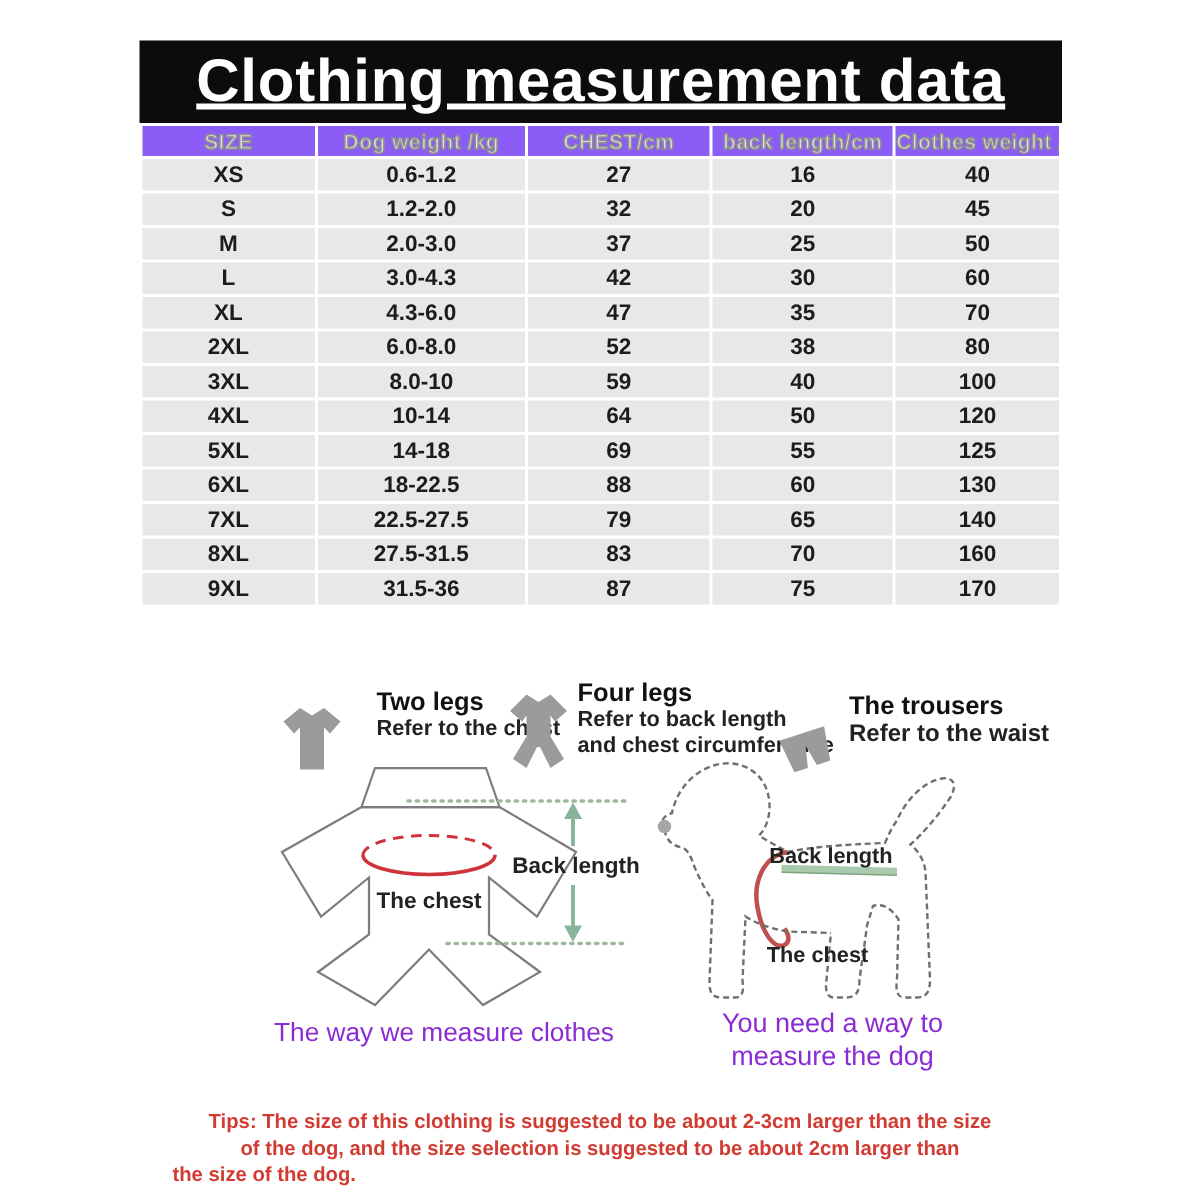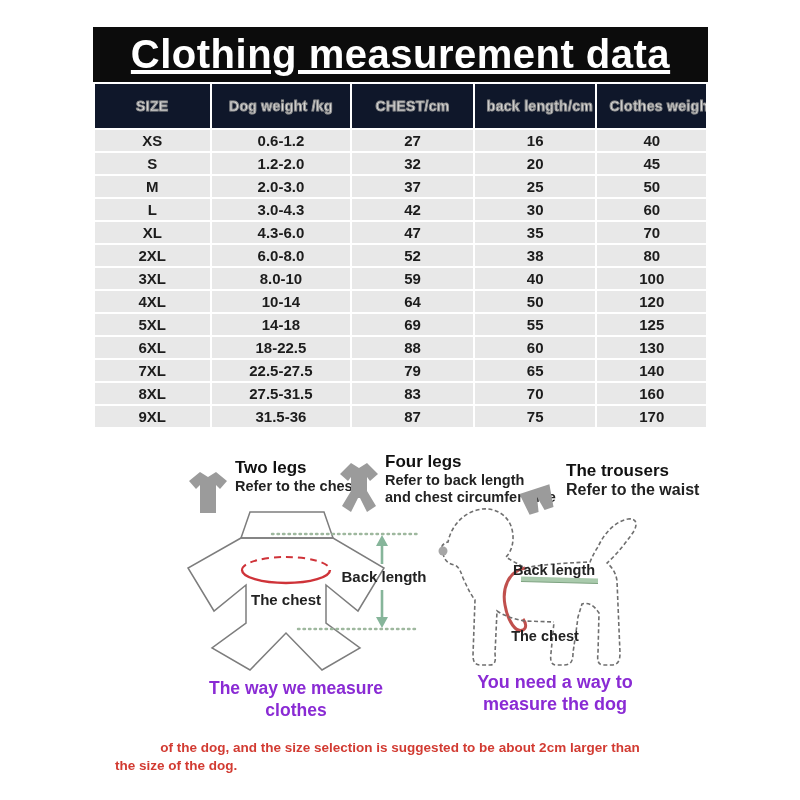--- a/index.html
+++ b/index.html
@@ -14,37 +14,37 @@
   }
   .title-band h1{
     margin:0;color:#ffffff;font-size:40px;font-weight:700;letter-spacing:.5px;white-space:nowrap;text-decoration:underline;
   }
   
   .size-table{
     position:absolute;left:93px;top:82px;width:615px;
     border-collapse:separate;border-spacing:2px;table-layout:fixed;background:#ffffff;
   }
   .size-table th{
-    background:#0f172a;height:20px;font-size:14px;font-weight:700;text-align:center;
+    background:#8b5cf6;height:20px;font-size:14px;font-weight:700;text-align:center;
     color:#e0e0e0;-webkit-text-stroke:1px #8f8f8f;
-    text-shadow:0 0 1px #909090;letter-spacing:.3px;white-space:nowrap;overflow:hidden;padding:12px;
+    text-shadow:0 0 1px #909090;letter-spacing:.3px;white-space:nowrap;overflow:hidden;padding:0;
   }
   .size-table td{
     background:#e8e8e8;height:21px;font-size:15px;font-weight:600;text-align:center;
     color:#1c1c1c;padding:0;white-space:nowrap;
   }
   
   .legend-item{position:absolute;display:flex;align-items:flex-start;}
   .legend-text .lg-title{font-size:17px;font-weight:600;color:#111;line-height:20px;}
   .legend-text .lg-sub{font-size:14.5px;font-weight:600;color:#222;line-height:17px;}
   .lg-icon{flex:0 0 auto;}
   
   .diagram{position:absolute;}
   .caption{
-    position:absolute;color:#8a2bd4;font-weight:700;text-align:center;line-height:22px;
+    position:absolute;color:#8a2bd4;font-weight:400;text-align:center;line-height:22px;
   }
   .caption.left-cap{left:178px;top:677px;width:236px;font-size:17.5px;}
   .caption.right-cap{left:460px;top:671px;width:190px;font-size:18px;}
   
   .tips{
     position:absolute;left:0;top:739px;width:800px;color:#d23b32;font-size:13.5px;
     font-weight:700;line-height:17.5px;
   }
   .tips .t-line{text-align:center;}
   .tips .t3{text-align:left;padding-left:115px;}
@@ -167,21 +167,21 @@
           <td>75</td>
           <td>170</td>
         </tr>
       </tbody>
   </table>
 
   <div class="legend-item" style="left:186px;top:458px;">
     <svg class="lg-icon" width="46" height="48" viewBox="0 0 46 46" style="margin-top:10px">
       <path d="M14,3 L22,8 L30,3 L41,12 L34,20 L30,16 L30,44 L14,44 L14,16 L10,20 L3,12 Z" fill="#9b9b9b"></path>
     </svg>
-    <div class="legend-text" style="margin-left:3px;">
+    <div class="legend-text" style="margin-left:19px;">
       <div class="lg-title">Two legs</div>
       <div class="lg-sub">Refer to the chest</div>
     </div>
   </div>
 
   <div class="legend-item" style="left:336px;top:452px;">
     <svg class="lg-icon" width="46" height="54" viewBox="0 0 46 52" style="margin-top:8px">
       <path d="M15,2 L23,7 L31,2 L42,13 L34,20 L31,16 L31,30 L40,45 L31,51 L24,37 L22,37 L15,51 L6,45 L15,30 L15,16 L12,20 L4,13 Z" fill="#9b9b9b"></path>
     </svg>
     <div class="legend-text" style="margin-left:3px;">
@@ -241,17 +241,18 @@
     <text x="113" y="136" text-anchor="middle" font-size="14.5" font-weight="600" fill="#222">The chest</text>
   </svg>
 
   <div class="caption left-cap">The way we measure clothes</div>
   <div class="caption right-cap">
     <div>You need a way to</div>
     <div>measure the dog</div>
   </div>
 
   <div class="tips">
+    <div class="t-line">Tips: The size of this clothing is suggested to be about 2-3cm larger than the size</div>
     <div class="t-line">of the dog, and the size selection is suggested to be about 2cm larger than</div>
     <div class="t-line t3">the size of the dog.</div>
   </div>
 
 </div>
 
 </body></html>

